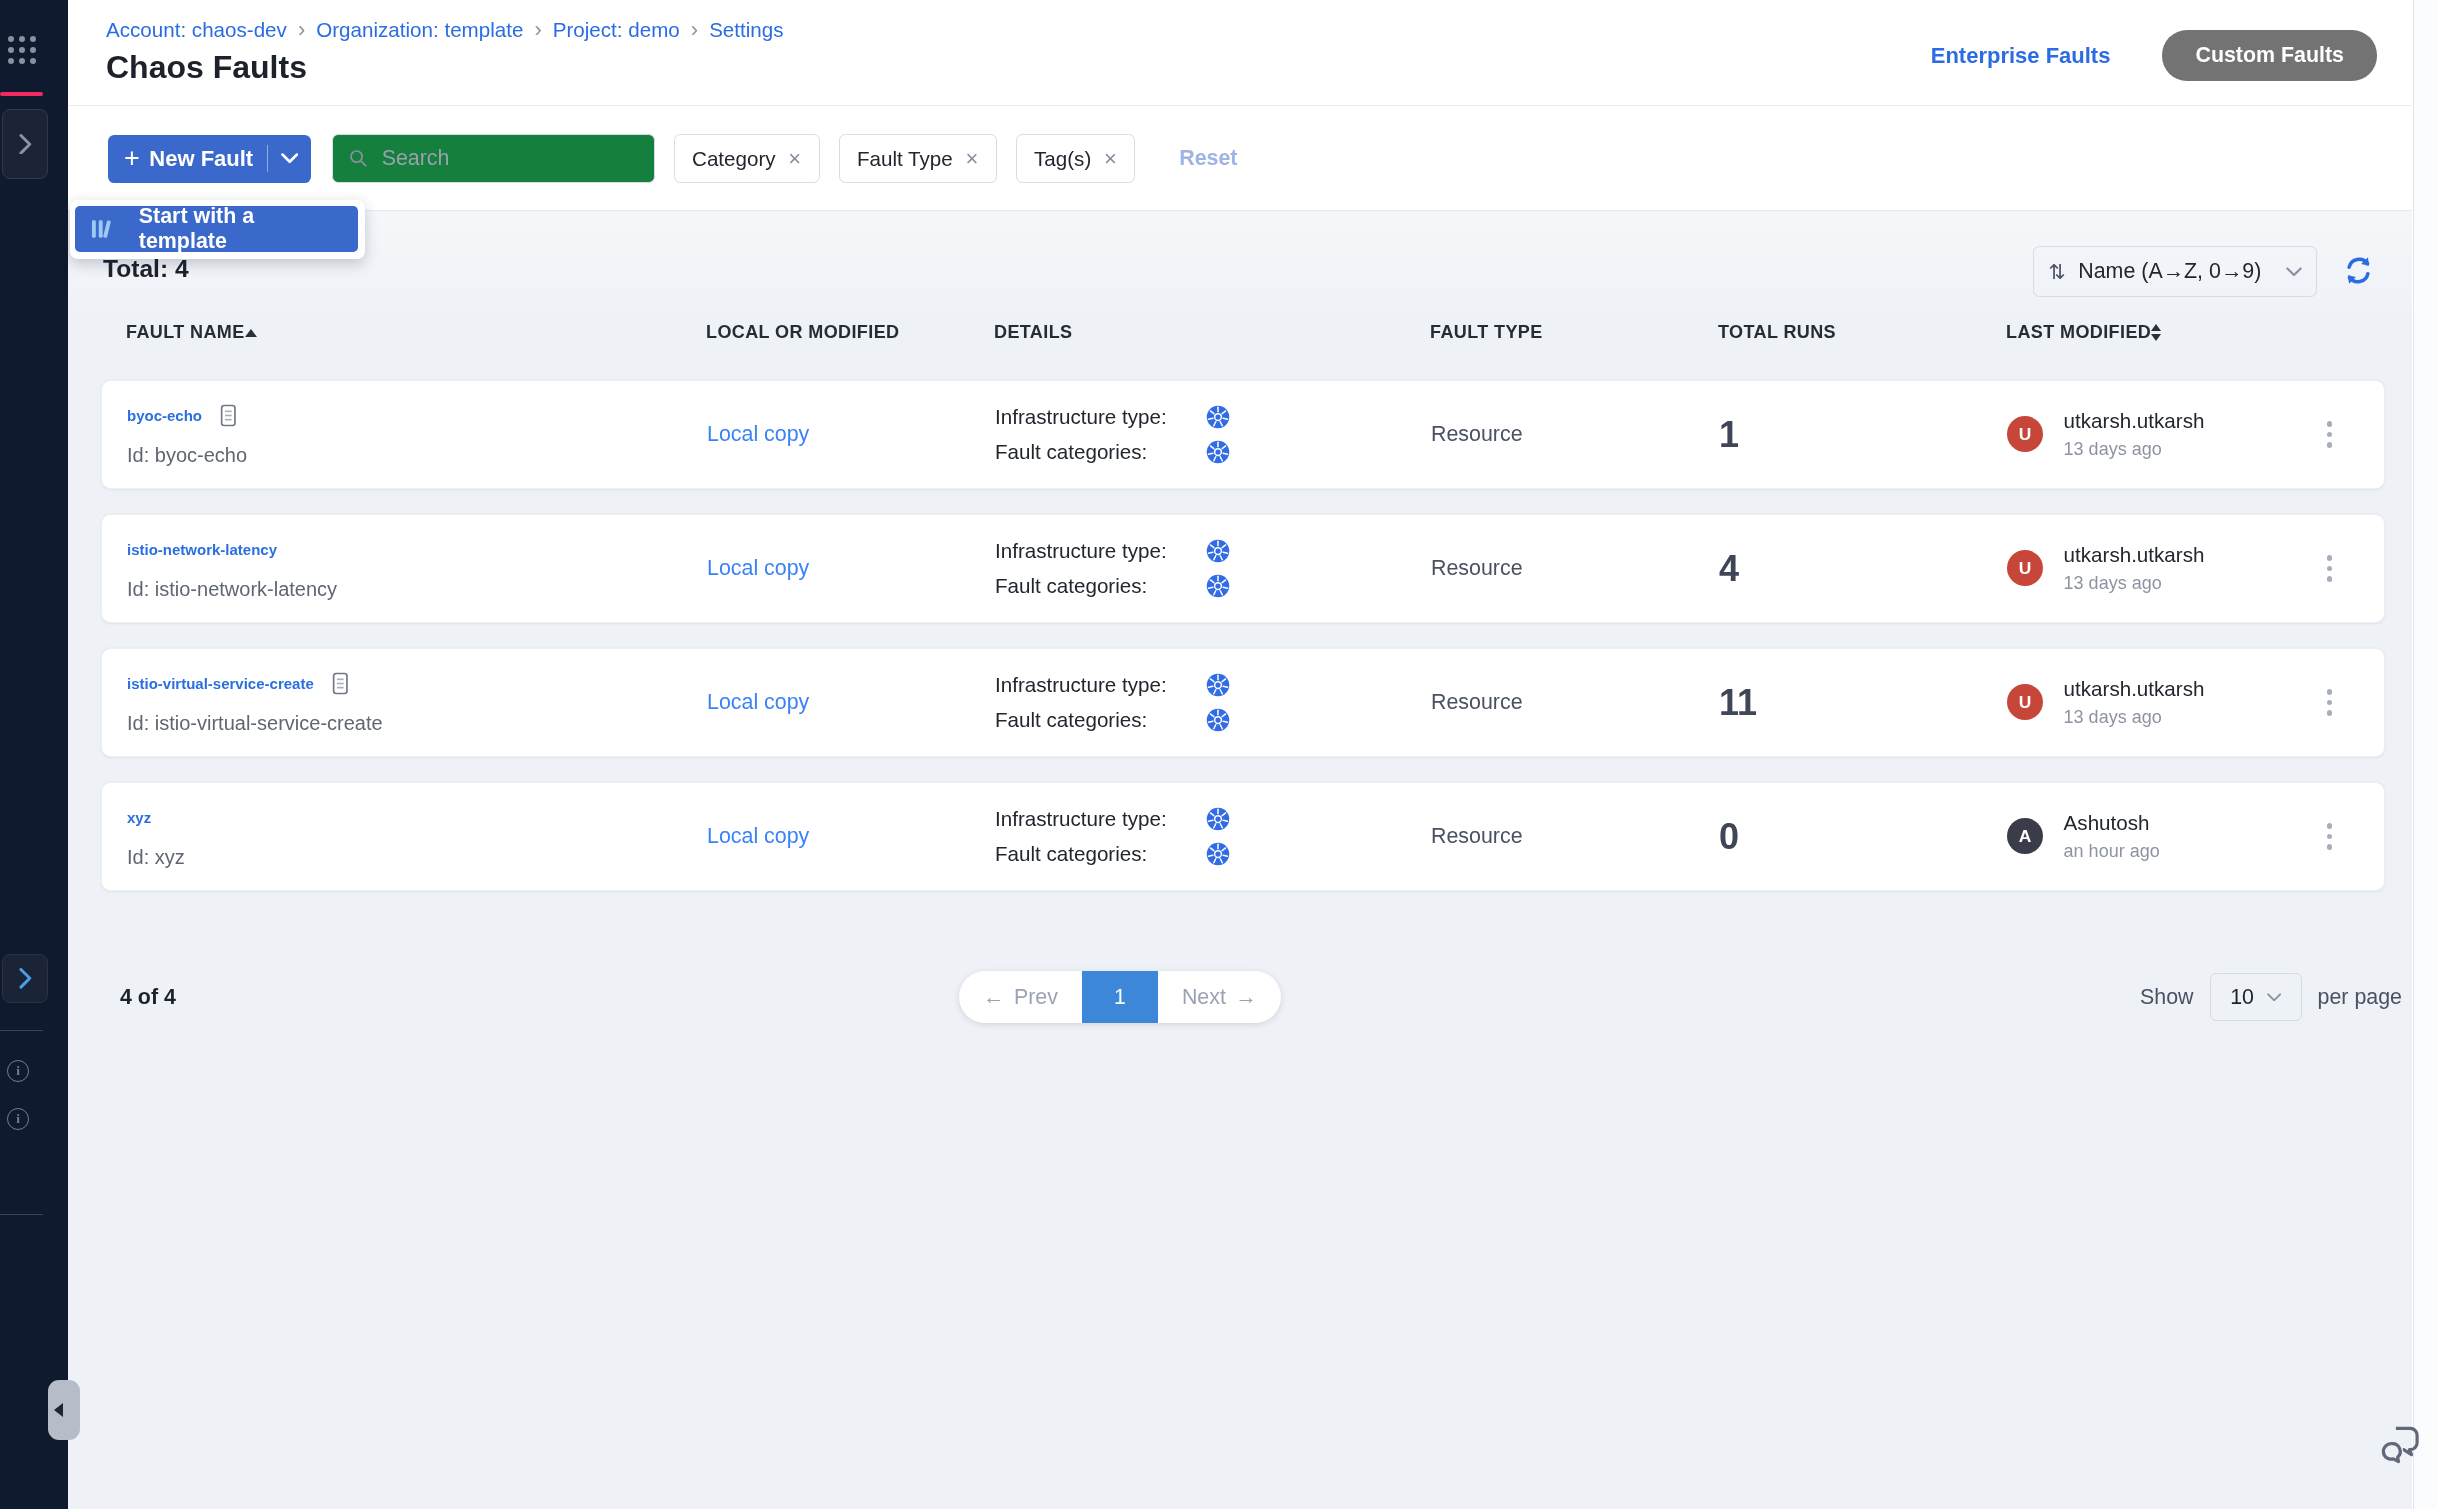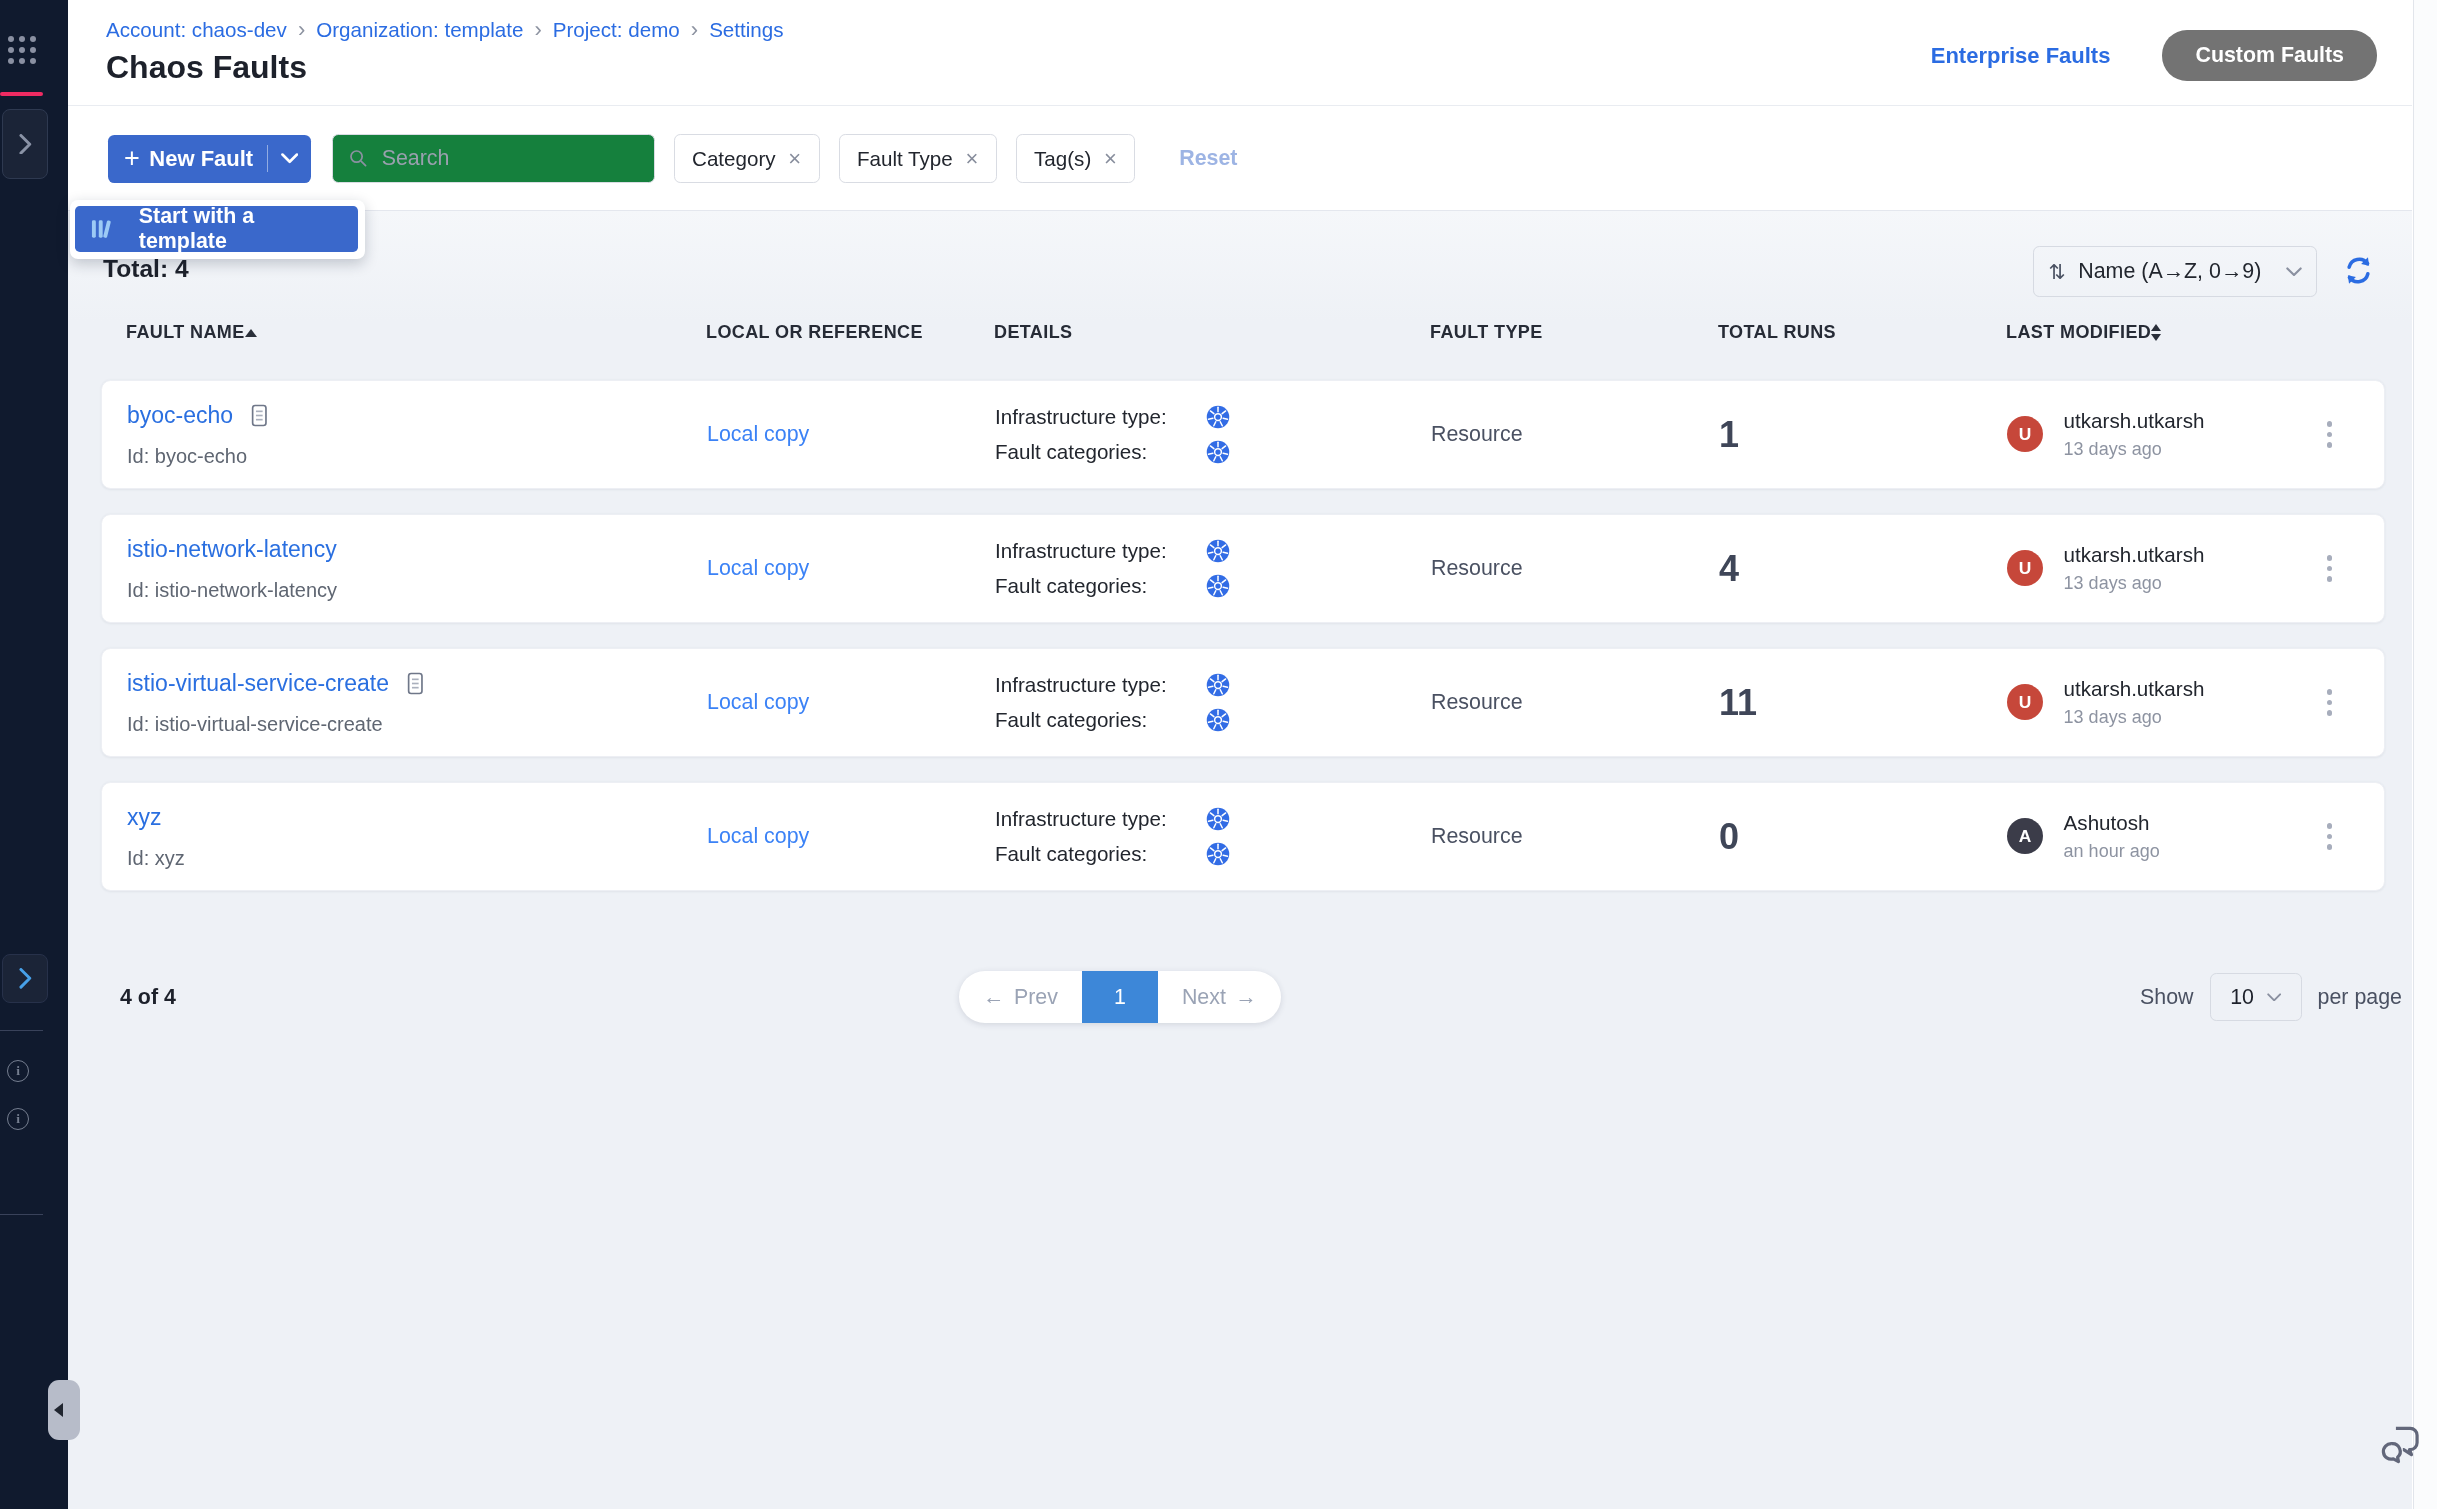--- a/index.html
+++ b/index.html
@@ -66,21 +66,21 @@
   .thead .hcell { display:flex; align-items:center; }
   .tri-up { width:0; height:0; border-left:6.3px solid transparent; border-right:6.3px solid transparent; border-bottom:8px solid #2a2f3a; }
   .sort-both { display:flex; flex-direction:column; gap:3.2px; }
   .sort-both .u { width:0;height:0;border-left:5.5px solid transparent;border-right:5.5px solid transparent;border-bottom:7.1px solid #2a2f3a; }
   .sort-both .d { width:0;height:0;border-left:5.5px solid transparent;border-right:5.5px solid transparent;border-top:7.1px solid #2a2f3a; }
 
   .cards { position:absolute; left:33px; top:169px; width:2284px; display:flex; flex-direction:column; gap:25px; }
   .card { height:109px; background:#fff; border:0.8px solid #edeff4; border-radius:9.5px; box-shadow:0 0.8px 2.4px rgba(40,50,70,.07); padding:0 25px; }
   .name-cell { display:flex; flex-direction:column; gap:16px; }
   .name-line { display:flex; align-items:center; gap:16px; }
-  .fault-link { color:#2a6fe0; font-size:23px; font-weight:400; text-decoration:none; cursor:pointer; }
+  .fault-link { color:#2a6fe0; font-size:15px; font-weight:700; text-decoration:none; cursor:pointer; }
   .fault-id { font-size:20px; color:#5f6672; }
   .local-cell { font-size:21.4px; color:#3b82f6; }
   .details-cell { display:flex; flex-direction:column; gap:11px; }
   .detail-line { display:flex; align-items:center; gap:11px; font-size:20.6px; color:#22262e; }
   .detail-line .lab { width:200px; }
   .ftype-cell { font-size:21.4px; color:#4a5162; }
   .runs-cell { font-size:36px; font-weight:700; color:#3f4658; }
   .mod-cell { display:flex; align-items:center; gap:20.6px; }
   .avatar { width:36px; height:36px; border-radius:50%; color:#fff; font-size:17.4px; font-weight:700; display:flex; align-items:center; justify-content:center; }
   .mod-text { display:flex; flex-direction:column; gap:6.3px; }
@@ -221,21 +221,21 @@
           </svg>
         </button>
       </div>
 
       <div class="thead rowgrid">
         <div class="hcell">
           <span>FAULT NAME</span>
           <span class="tri-up"></span>
         </div>
         <div class="hcell">
-            <span>LOCAL OR REFERENCE</span>
+            <span>LOCAL OR MODIFIED</span>
           </div>
         <div class="hcell">
             <span>DETAILS</span>
           </div>
         <div class="hcell">
             <span>FAULT TYPE</span>
           </div>
         <div class="hcell">
             <span>TOTAL RUNS</span>
           </div>

